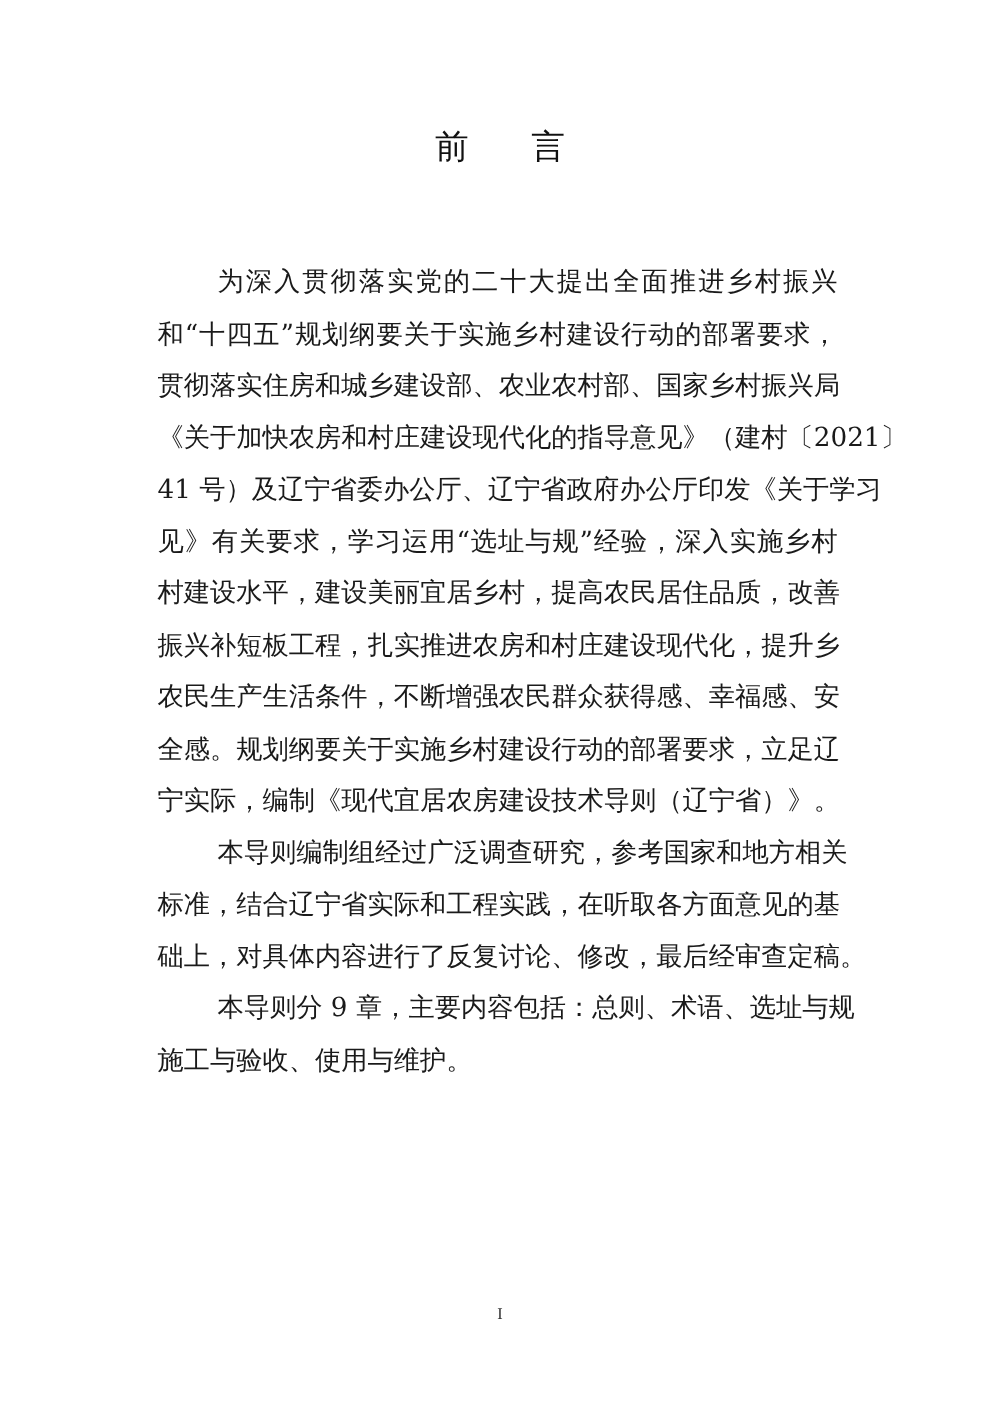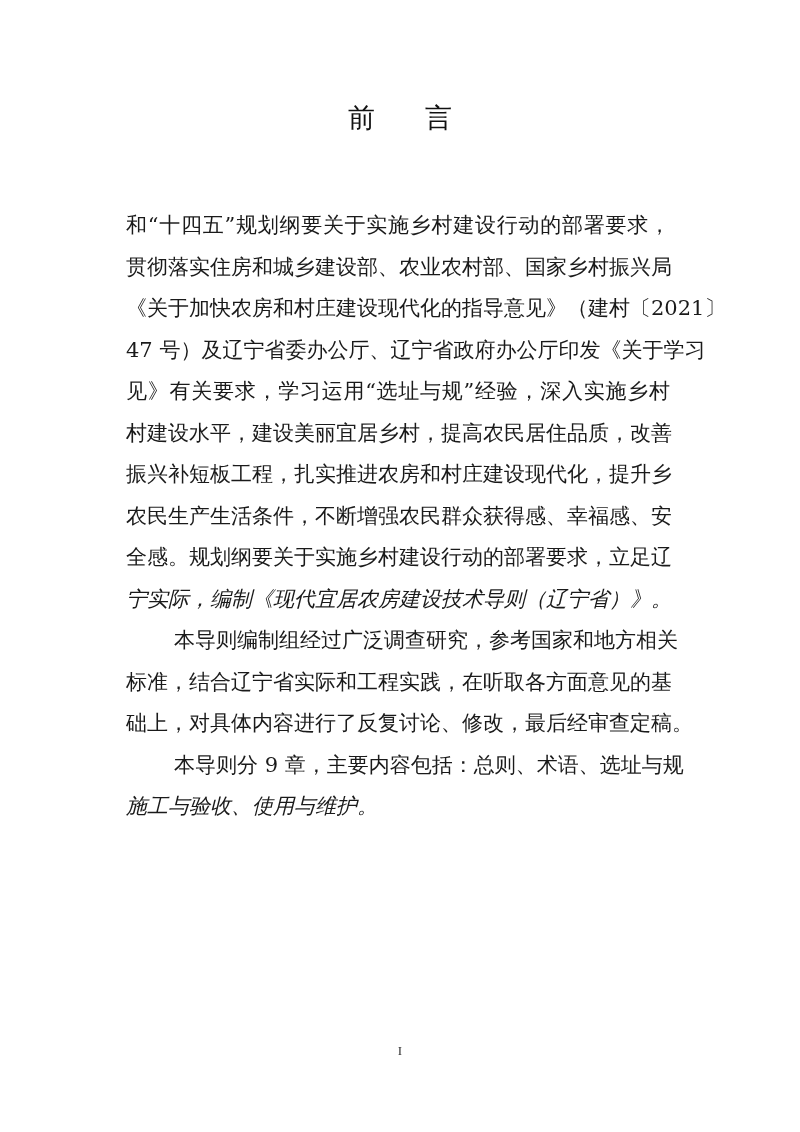--- a/index.html
+++ b/index.html
@@ -49,21 +49,20 @@
     white-space: nowrap;
     text-align: justify;
     text-align-last: justify;
     color: #1a1a1a;
   }
   .line.indent {
     padding-left: 48px;
   }
   .line.last {
     text-align-last: left;
-    font-style: italic;
   }
   .page-number {
     position: absolute;
     top: 1043px;
     left: 0;
     width: 800px;
     text-align: center;
     font-family: "Liberation Serif", serif;
     font-size: 13px;
     color: #333;
@@ -74,24 +73,25 @@
 
 <div class="page">
 
   <div class="title">
     <span>前</span><span class="gap"></span><span>言</span>
   </div>
 
   <div class="body">
 
     <div>
+      <div class="line indent">为深入贯彻落实党的二十大提出全面推进乡村振兴</div>
       <div class="line">和“十四五”规划纲要关于实施乡村建设行动的部署要求，</div>
       <div class="line">贯彻落实住房和城乡建设部、农业农村部、国家乡村振兴局</div>
       <div class="line">《关于加快农房和村庄建设现代化的指导意见》（建村〔2021〕</div>
-      <div class="line">47 号）及辽宁省委办公厅、辽宁省政府办公厅印发《关于学习</div>
+      <div class="line">41 号）及辽宁省委办公厅、辽宁省政府办公厅印发《关于学习</div>
       <div class="line">见》有关要求，学习运用“选址与规”经验，深入实施乡村</div>
       <div class="line">村建设水平，建设美丽宜居乡村，提高农民居住品质，改善</div>
       <div class="line">振兴补短板工程，扎实推进农房和村庄建设现代化，提升乡</div>
       <div class="line">农民生产生活条件，不断增强农民群众获得感、幸福感、安</div>
       <div class="line">全感。规划纲要关于实施乡村建设行动的部署要求，立足辽</div>
       <div class="line last">宁实际，编制《现代宜居农房建设技术导则（辽宁省）》。</div>
     </div>
 
     <div>
       <div class="line indent">本导则编制组经过广泛调查研究，参考国家和地方相关</div>

